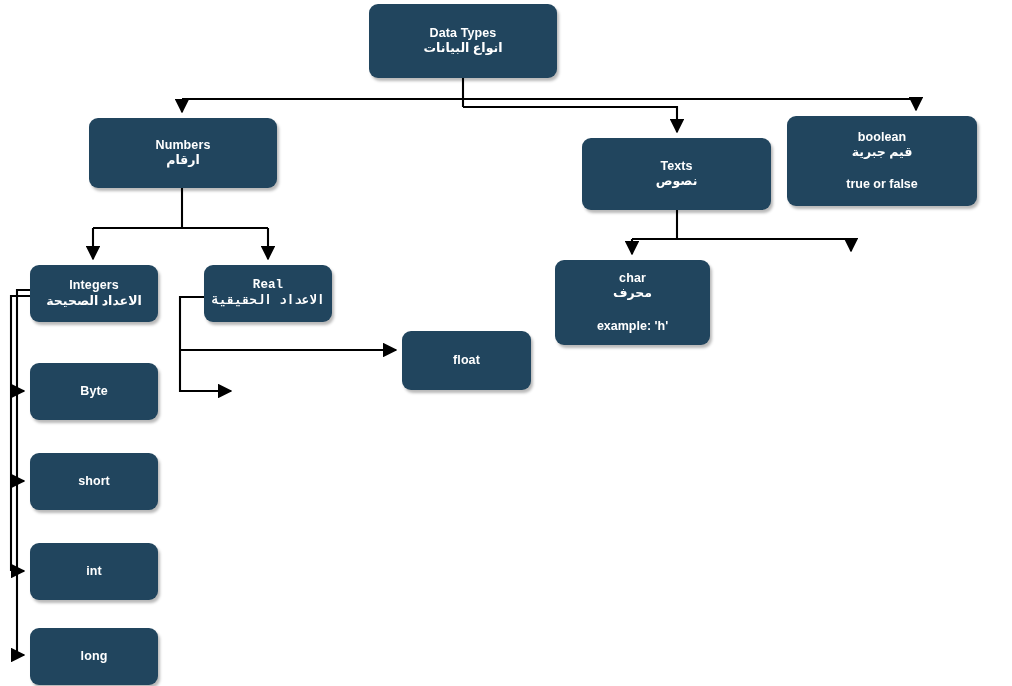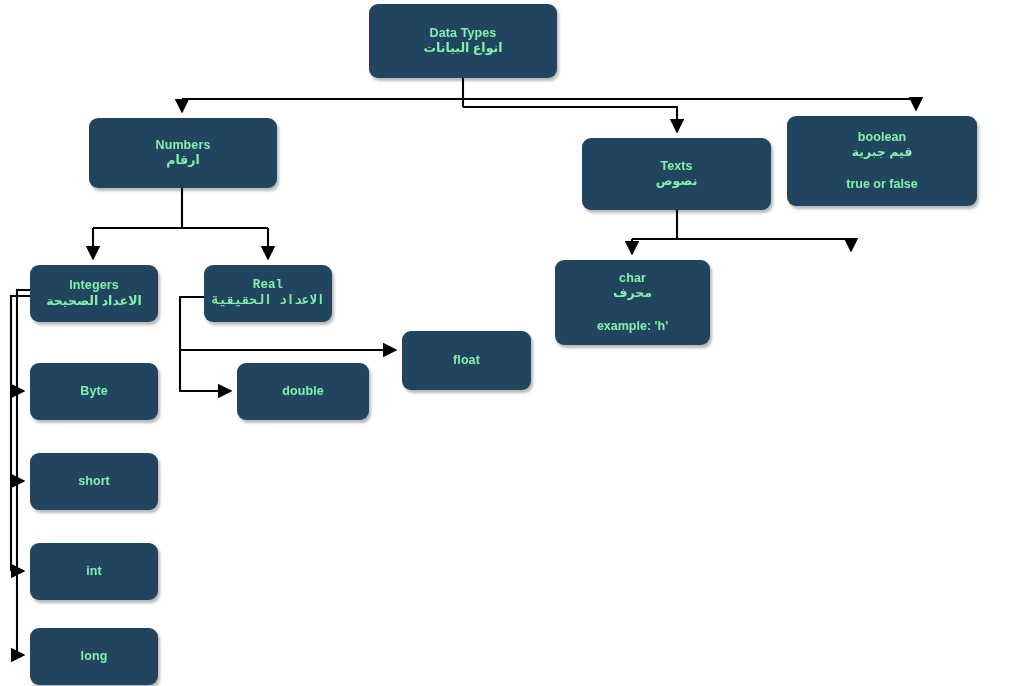--- a/index.html
+++ b/index.html
@@ -23,21 +23,21 @@
     left: 0;
     top: 0;
     width: 1012px;
     height: 686px;
   }
   .node {
     position: absolute;
     box-sizing: border-box;
     background: #21455e;
     border-radius: 9px;
-    color: #86efac;
+    color: #ffffff;
     display: flex;
     flex-direction: column;
     align-items: center;
     justify-content: center;
     text-align: center;
     font-weight: bold;
     line-height: 1.22;
     box-shadow: 2px 3px 3px rgba(0,0,0,0.28);
     z-index: 2;
   }
@@ -152,24 +152,20 @@
   <div class="node" style="left: 30px; top: 543px; width: 128px; height: 57px; background: rgb(33, 69, 94);">
     <div class="en">int</div>
 
   </div>
 
   <div class="node" style="left: 30px; top: 628px; width: 128px; height: 57px; background: rgb(33, 69, 94);">
     <div class="en">long</div>
 
   </div>
 
-  <div class="node" style="left: 237px; top: 363px; width: 132px; height: 57px; background: rgb(33, 69, 94);">
-    <div class="en">double</div>
-
-  </div>
 
   <div class="node" style="left: 402px; top: 331px; width: 129px; height: 59px; background: rgb(33, 69, 94);">
     <div class="en">float</div>
 
   </div>
 
   <div class="node" style="left: 555px; top: 260px; width: 155px; height: 85px; background: rgb(33, 69, 94);">
     <div class="en">char</div>
     <div class="ar">محرف</div>
     <div class="ex">example: 'h'</div>

